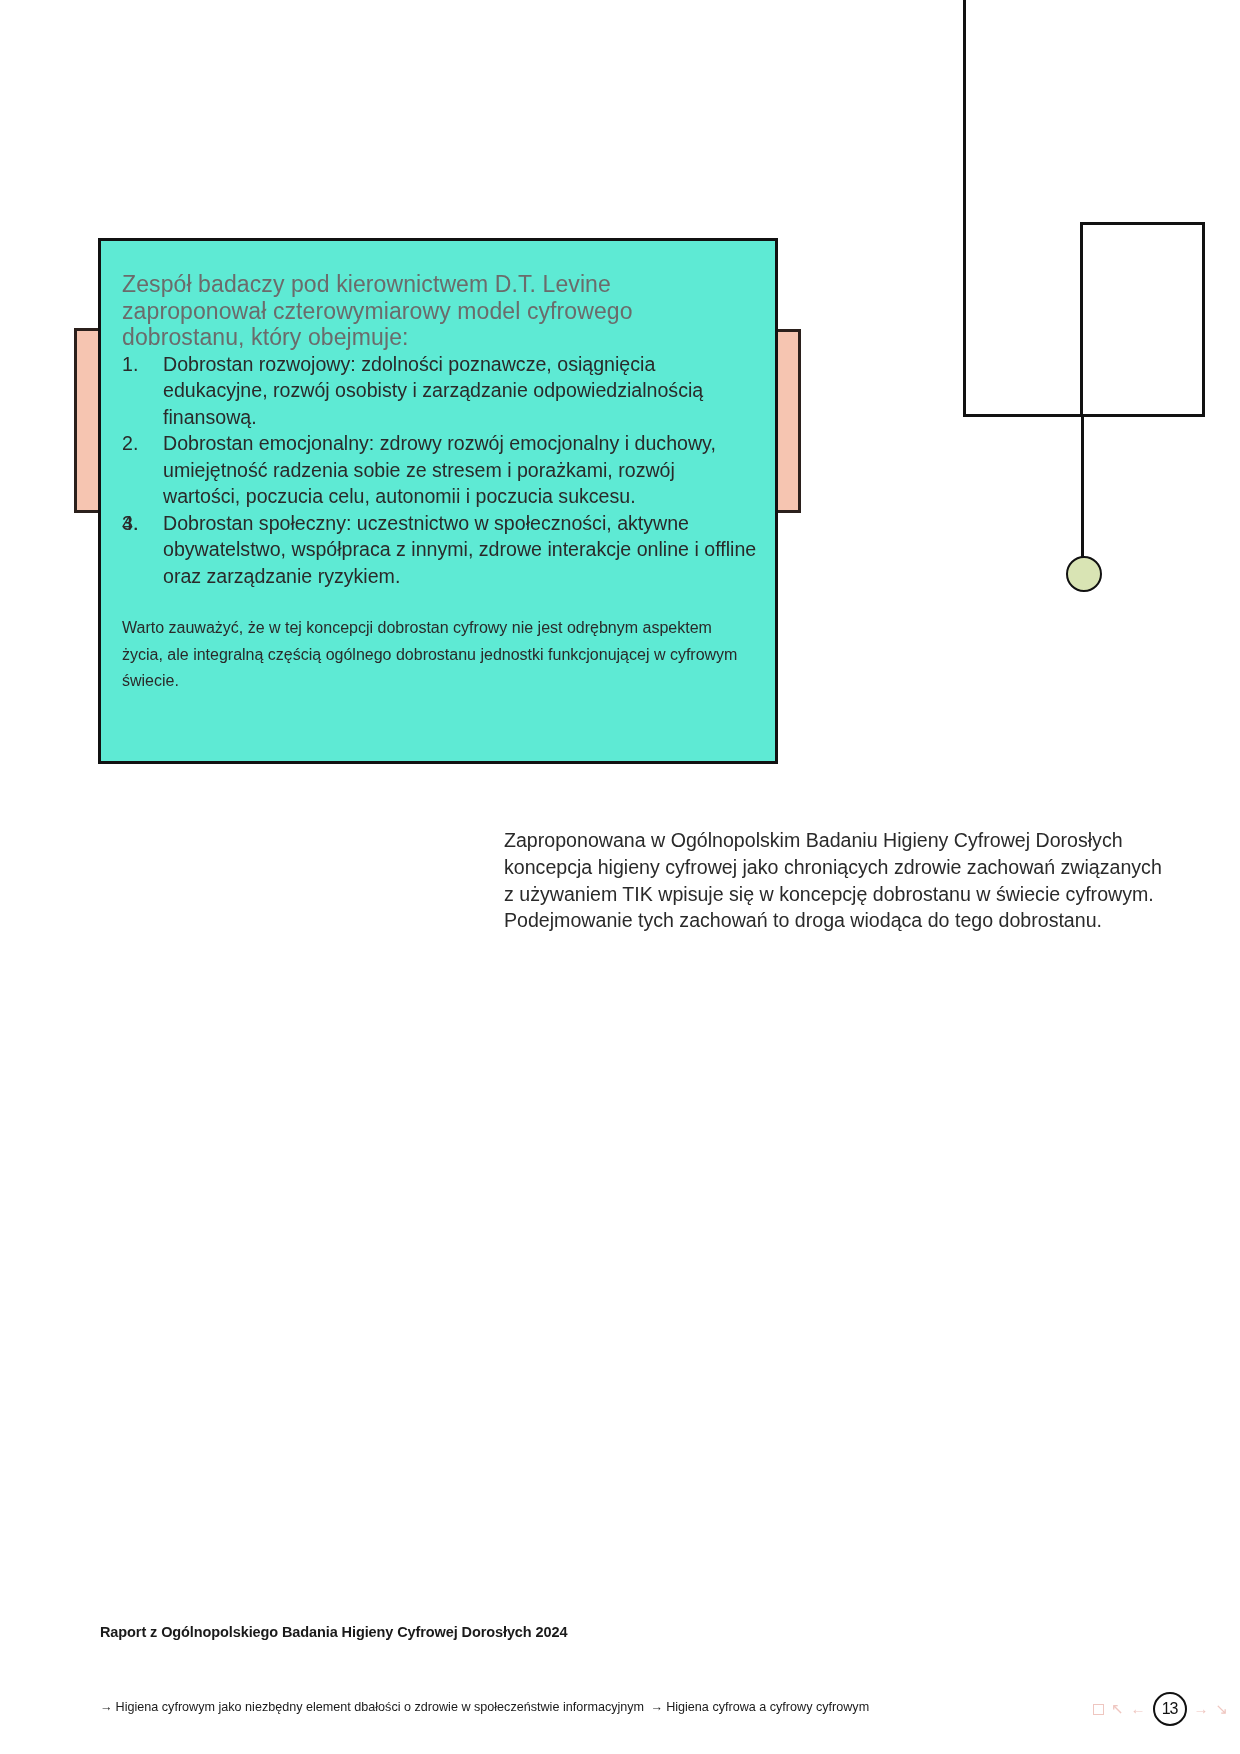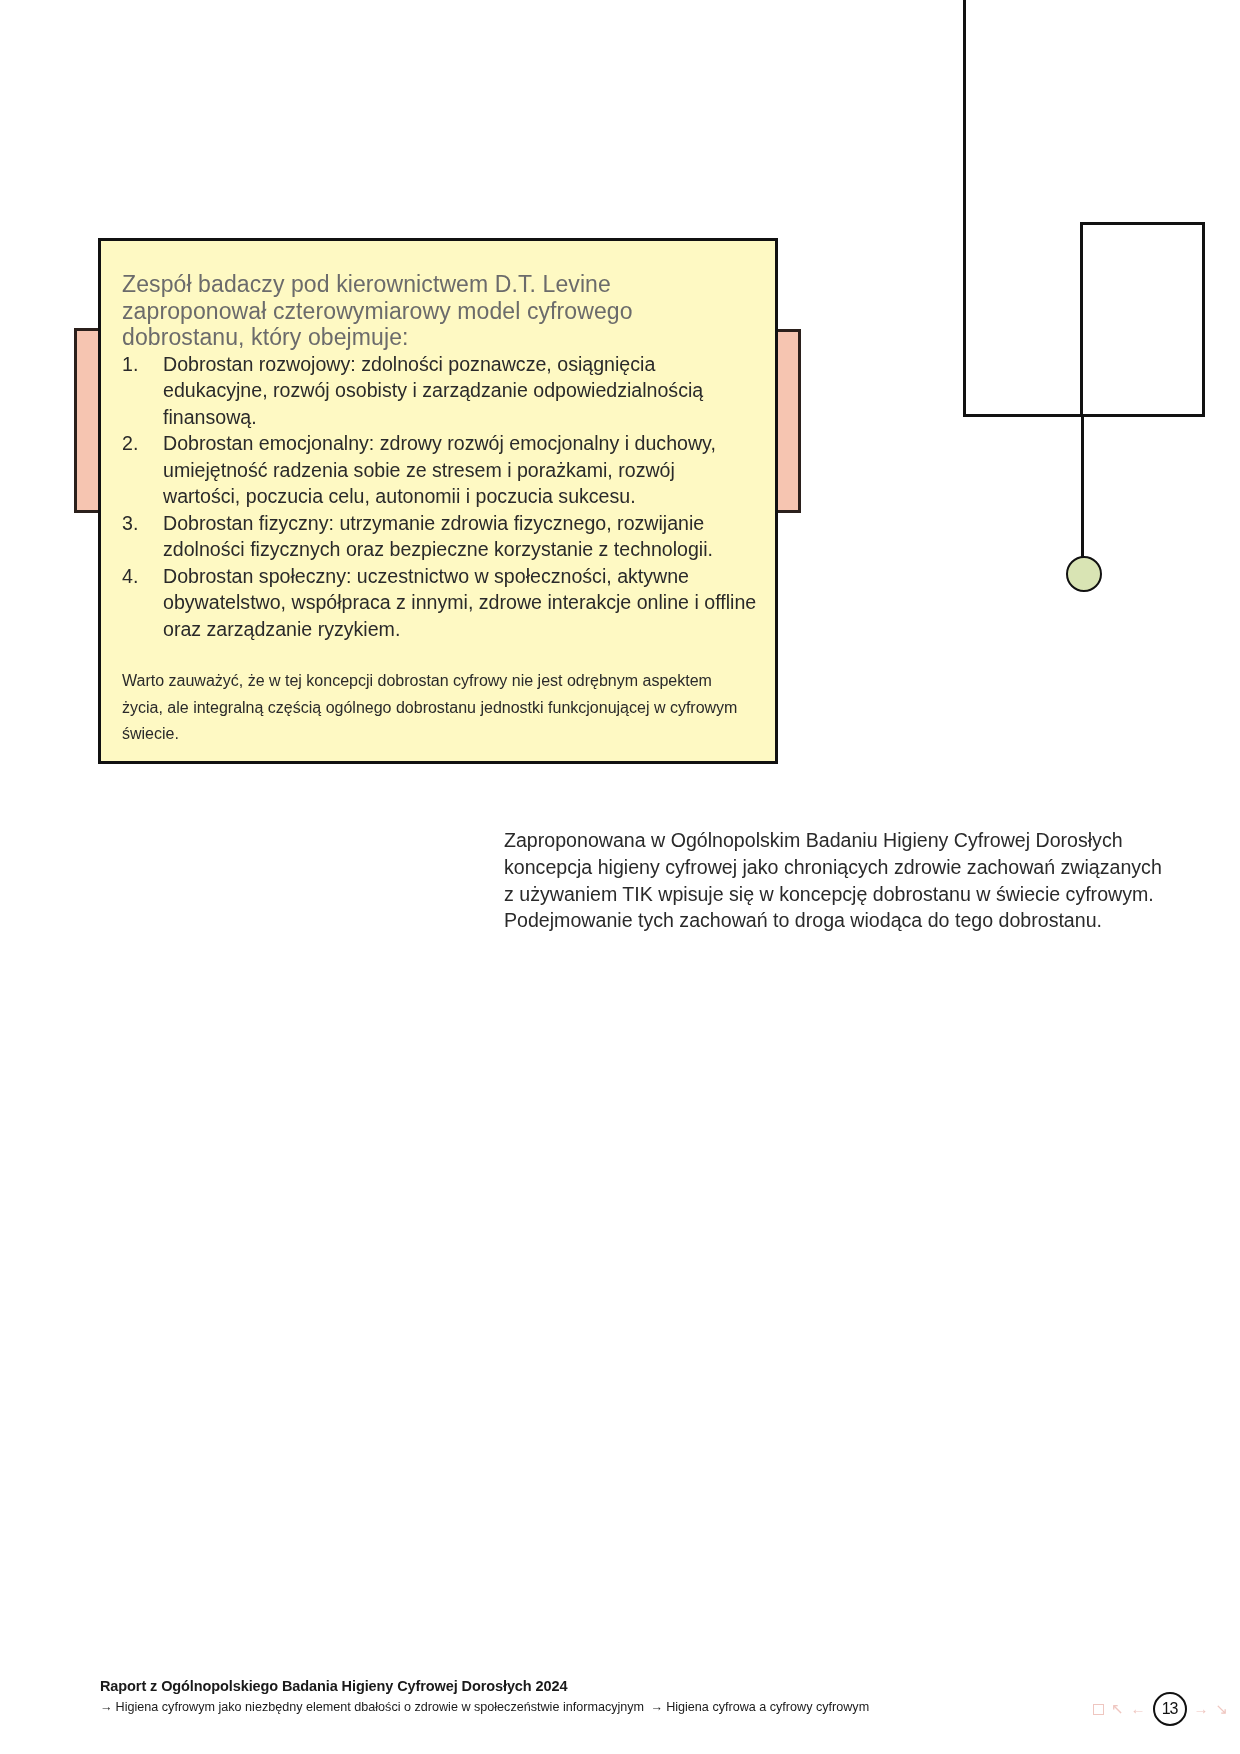--- a/index.html
+++ b/index.html
@@ -7,21 +7,21 @@
     body { position: relative; font-family: "Liberation Sans", "DejaVu Sans", sans-serif; color: #2a2a2a; }
 
     
     .tab { position: absolute; background: #f6c5b1; border: 3px solid #2b201c; }
     .tab-left  { left: 74px;  top: 328px; width: 28px; height: 185px; border-right: none; }
     .tab-right { left: 774px; top: 329px; width: 27px; height: 184px; border-left: none; }
 
     
     .info-box {
       position: absolute; left: 98px; top: 238px; width: 680px; height: 526px;
-      border: 3px solid #111; background: #fef9c3; padding: 30px 18px 0 21px;
+      border: 3px solid #111; background: #5eead4; padding: 30px 18px 0 21px;
     }
     .info-intro { font-size: 23px; line-height: 26.5px; color: #6b6b6b; letter-spacing: 0.1px; }
     .info-list { list-style: none; margin-top: 0; }
     .info-list li { position: relative; padding-left: 41px; font-size: 19.6px; line-height: 26.5px; color: #2a2a2a; }
     .info-list li .num { position: absolute; left: 0; top: 0; }
     .info-note { margin-top: 26px; font-size: 16px; line-height: 26.5px; color: #2a2a2a; }
 
     
     .main-para {
       position: absolute; left: 462px; top: 827px; width: 670px;
@@ -30,21 +30,21 @@
 
     
     .line { position: absolute; background: #111; }
     .rect-inner { position: absolute; left: 1080px; top: 222px; width: 125px; height: 195px; border: 3px solid #111; }
     .node-circle {
       position: absolute; left: 1066px; top: 556px; width: 36px; height: 36px;
       border-radius: 50%; background: #d9e4b4; border: 2.5px solid #111;
     }
 
     
-    .footer-title { position: absolute; left: 100px; top: 1678px; font-size: 14.5px; font-weight: bold; color: #1a1a1a; letter-spacing: -0.1px; }
+    .footer-title { position: absolute; left: 100px; top: 1624px; font-size: 14.5px; font-weight: bold; color: #1a1a1a; letter-spacing: -0.1px; }
     .footer-crumbs { position: absolute; left: 100px; top: 1700px; font-size: 12.6px; color: #1a1a1a; white-space: nowrap; }
     .footer-crumbs .sep { margin: 0 3px; }
     .pager { position: absolute; left: 1093px; top: 1692px; display: flex; align-items: center; gap: 7px; }
     .pager .nav { color: #efc6c0; font-size: 15px; line-height: 16px; cursor: pointer; }
     .pager .square { width: 11px; height: 11px; border: 1.5px solid #efc6c0; }
     .page-num {
       width: 34px; height: 34px; border: 2.5px solid #111; border-radius: 50%;
       display: flex; align-items: center; justify-content: center;
       font-size: 16px; color: #111; letter-spacing: -1px;
     }
@@ -61,21 +61,20 @@
     <li>
       <span class="num">1.</span>
       <span>Dobrostan rozwojowy: zdolności poznawcze, osiągnięcia edukacyjne, rozwój osobisty i zarządzanie odpowiedzialnością finansową.</span>
     </li>
     <li>
       <span class="num">2.</span>
       <span>Dobrostan emocjonalny: zdrowy rozwój emocjonalny i duchowy, umiejętność radzenia sobie ze stresem i porażkami, rozwój wartości, poczucia celu, autonomii i poczucia sukcesu.</span>
     </li>
     <li>
       <span class="num">3.</span>
-      <span>Dobrostan fizyczny: utrzymanie zdrowia fizycznego, rozwijanie zdolności fizycznych oraz bezpieczne korzystanie z technologii.</span>
     </li>
     <li>
       <span class="num">4.</span>
       <span>Dobrostan społeczny: uczestnictwo w społeczności, aktywne obywatelstwo, współpraca z innymi, zdrowe interakcje online i offline oraz zarządzanie ryzykiem.</span>
     </li>
   </ol>
   <p class="info-note">Warto zauważyć, że w tej koncepcji dobrostan cyfrowy nie jest odrębnym aspektem życia, ale integralną częścią ogólnego dobrostanu jednostki funkcjonującej w cyfrowym świecie.</p>
 </div>
 
 <p class="main-para">Zaproponowana w Ogólnopolskim Badaniu Higieny Cyfrowej Dorosłych koncepcja higieny cyfrowej jako chroniących zdrowie zachowań związanych z używaniem TIK wpisuje się w koncepcję dobrostanu w świecie cyfrowym. Podejmowanie tych zachowań to droga wiodąca do tego dobrostanu.</p>

